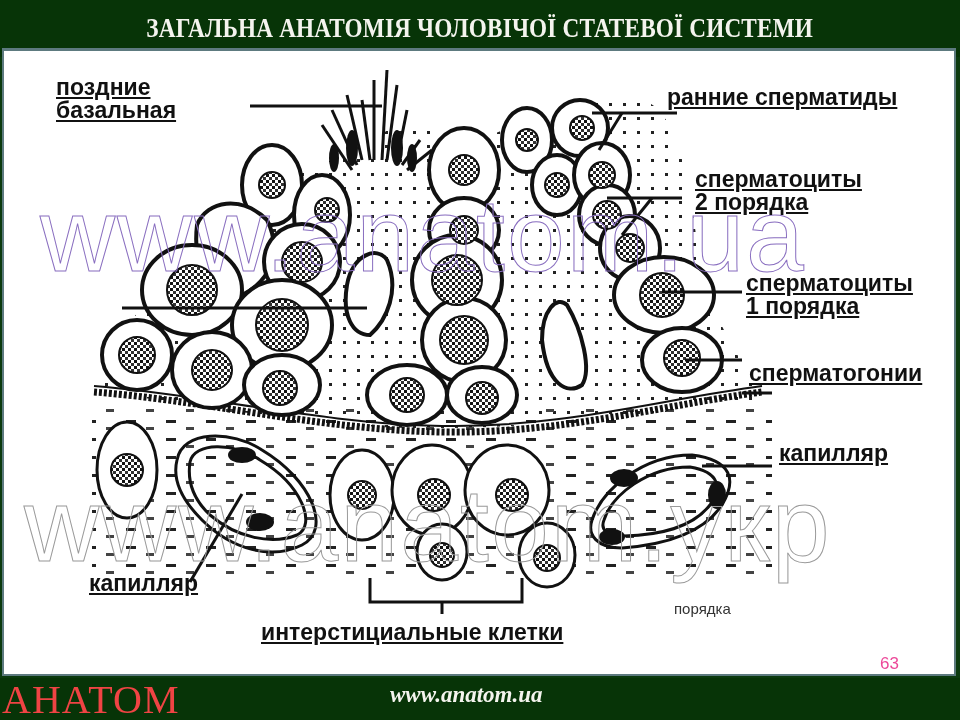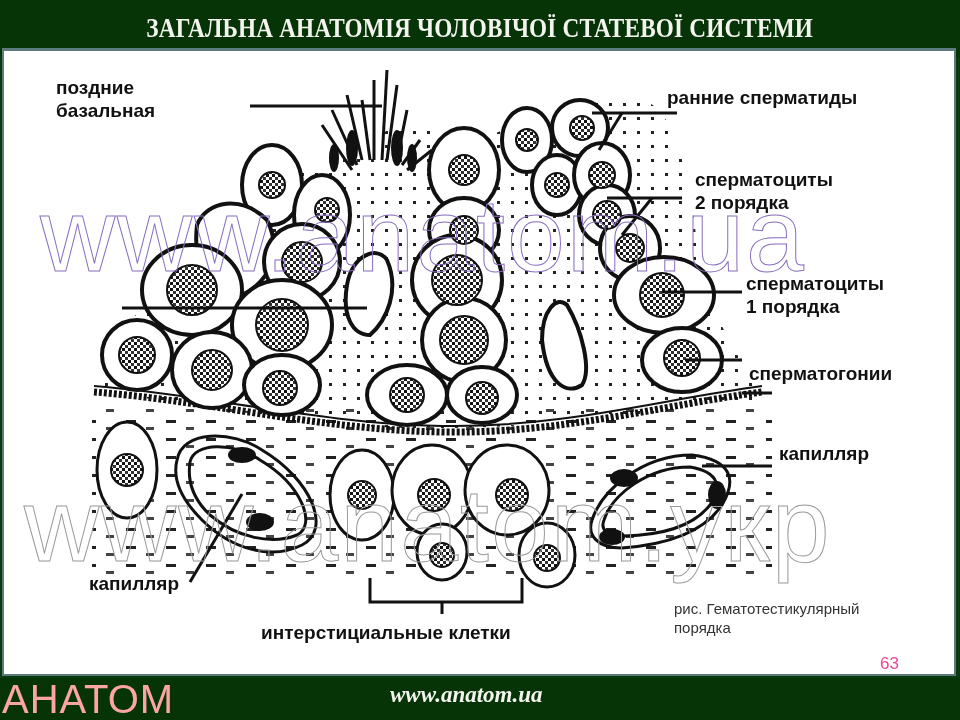--- a/index.html
+++ b/index.html
@@ -1,23 +1,23 @@
 <!DOCTYPE html>
 <html><head>
 <meta charset="utf-8">
 <style>
   html, body { margin: 0; padding: 0; }
   body { width: 960px; height: 720px; position: relative; overflow: hidden; background: #0b3a0e; font-family: "Liberation Sans", sans-serif; }
   .header { position: absolute; left: 0; top: 0; width: 960px; height: 57px; background: #073407; display: flex; align-items: center; justify-content: center; }
   .header-title { color: #f4f4ee; font-family: "Liberation Serif", serif; font-weight: bold; font-size: 27px; letter-spacing: 0.2px; transform: scaleX(0.86); white-space: nowrap; }
   .content { position: absolute; left: 2px; top: 48px; width: 954px; height: 628px; background: #ffffff; border: 2px solid #5d7a7f; border-top-width: 3px; box-sizing: border-box; overflow: hidden; }
   .footer { position: absolute; left: 0; top: 678px; width: 960px; height: 42px; background: #073407; }
-  .logo { position: absolute; left: 2px; top: 0; height: 42px; display: flex; align-items: center; color: #fca5a5; font-family: Liberation Sans, sans-serif; font-size: 40px; letter-spacing: 1px; }
+  .logo { position: absolute; left: 2px; top: 0; height: 42px; display: flex; align-items: center; color: #ef4444; font-family: Liberation Serif, serif; font-size: 40px; letter-spacing: 1px; }
   .footer-url { position: absolute; left: 390px; top: 4px; color: #f4f4ee; font-family: "Liberation Serif", serif; font-style: italic; font-weight: bold; font-size: 23px; }
-  .label { position: absolute; color: #111; font-size: 19px; font-weight: bold; line-height: 23px; white-space: nowrap; }
+  .label { position: absolute; color: #111; font-size: 23px; font-weight: bold; line-height: 23px; white-space: nowrap; text-decoration: underline; }
   .caption { position: absolute; color: #333; font-size: 15px; line-height: 19px; white-space: nowrap; }
   .page-num { position: absolute; right: 55px; bottom: 0px; font-size: 17px; color: #ec4899; }
   .watermark { position: absolute; font-size: 104px; font-family: "Liberation Sans", sans-serif; color: transparent; -webkit-text-stroke: 1px; white-space: nowrap; letter-spacing: 2px; pointer-events: none; }
   svg.diagram { position: absolute; left: 0; top: 0; }
 </style>
 </head>
 <body>
 
 <div class="header">
   <div class="header-title">ЗАГАЛЬНА АНАТОМІЯ ЧОЛОВІЧОЇ СТАТЕВОЇ СИСТЕМИ</div>
@@ -188,21 +188,20 @@
   <div class="label" style="left:742px; top:221px;">
     <div>сперматоциты</div>
     <div>1 порядка</div>
   </div>
   <div class="label" style="left:745px; top:293px;margin-top:18px;">сперматогонии</div>
   <div class="label" style="left:775px; top:391px;">капилляр</div>
   <div class="label" style="left:85px; top:521px;">капилляр</div>
   <div class="label" style="left:257px; top:570px;">интерстициальные клетки</div>
 
   <div class="caption" style="left:670px; top:548px;">
-    <div>рис. Гематотестикулярный</div>
     <div>порядка</div>
   </div>
 
   <div class="page-num">63</div>
 </div>
 
 <div class="footer">
   <div class="logo">
     <span>АНАТОМ</span>
   </div>

